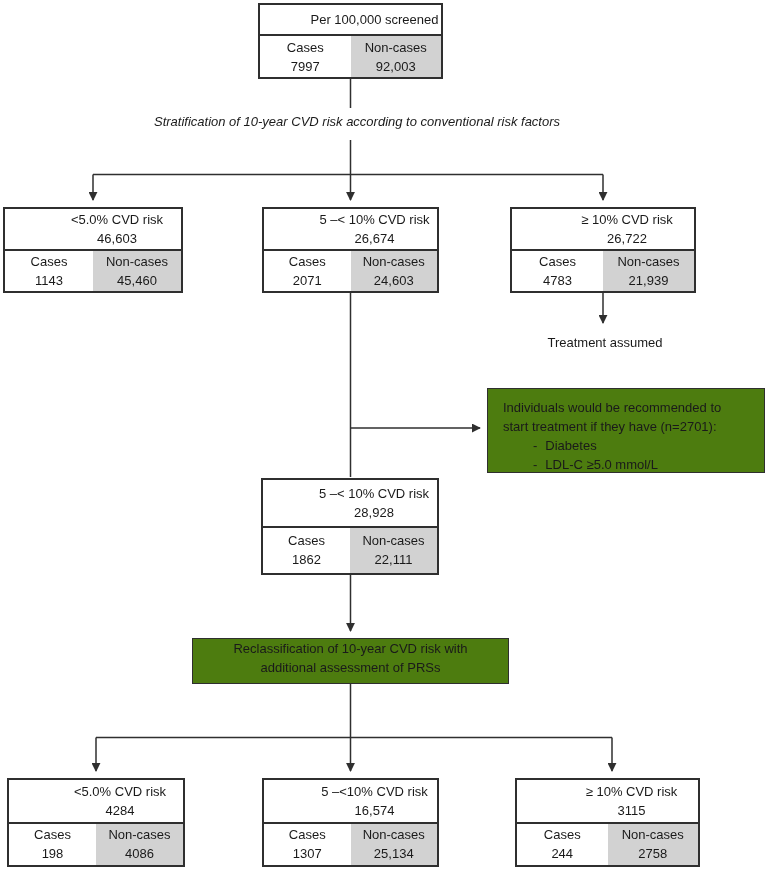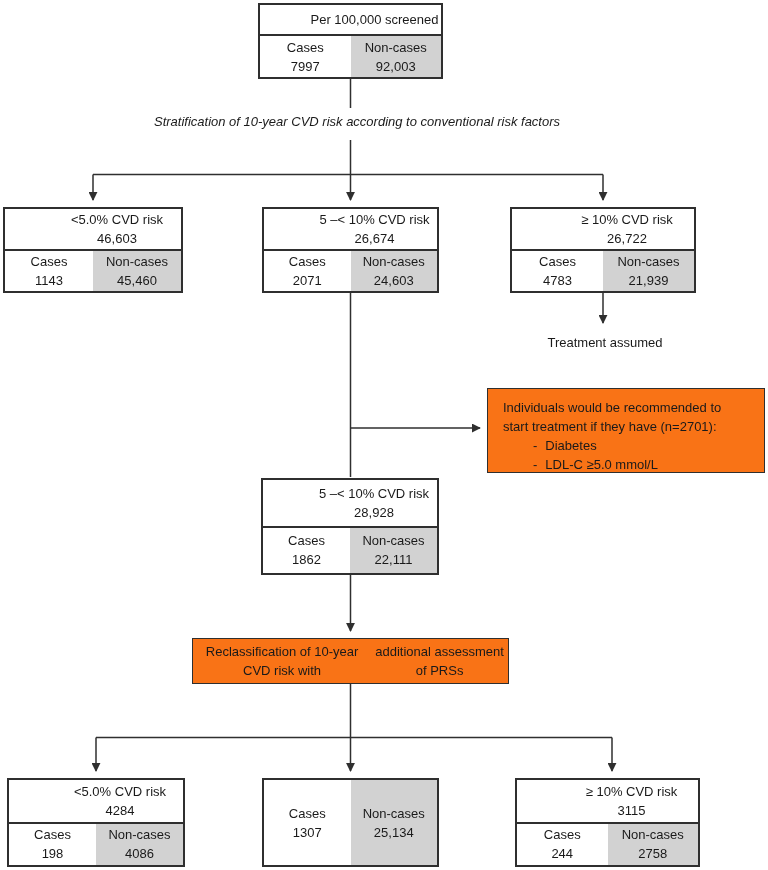--- a/index.html
+++ b/index.html
@@ -20,22 +20,22 @@
   
   .statbox{position:absolute;border:2px solid var(--border);background:#fff;display:flex;flex-direction:column;font-size:13px;line-height:19px;}
   .statbox .title{border-bottom:2px solid var(--border);flex:1;display:flex;flex-direction:column;align-items:center;justify-content:center;text-align:center;padding-left:48px;}
   .statbox.thin-title .title{flex:0.72;}
   .statbox .split{flex:1;display:flex;}
   .statbox .col{width:50%;display:flex;flex-direction:column;align-items:center;justify-content:center;text-align:center;}
   .statbox .col.noncases{background:var(--noncases-fill);}
 
   .plain-label{position:absolute;font-size:13px;line-height:18px;text-align:center;}
 
-  .textbox{position:absolute;border:1.5px solid var(--border);background:#f97316;font-size:13px;line-height:19px;}
-  .reclass{display:flex;flex-direction:row;align-items:center;justify-content:flex-end;text-align:center;}
+  .textbox{position:absolute;border:1.5px solid var(--border);background:#4d7c0f;font-size:13px;line-height:19px;}
+  .reclass{display:flex;flex-direction:column;align-items:center;justify-content:flex-start;text-align:center;}
   .recbox{padding:9px 10px 9px 15px;text-align:left;}
   .rec-item{display:flex;}
   .rec-item .dash{margin-left:30px;}
   .rec-item .itm{margin-left:8px;}
 </style>
 </head>
 <body>
 
 <div class="canvas">
 
@@ -187,20 +187,24 @@
         <div>198</div>
       </div>
       <div class="col noncases">
         <div>Non-cases</div>
         <div>4086</div>
       </div>
     </div>
   </div>
 
   <div class="statbox" style="left:262px;top:778px;width:177px;height:89px;">
+    <div class="title">
+      <div>5 –&lt;10% CVD risk</div>
+      <div>16,574</div>
+    </div>
     <div class="split">
       <div class="col cases">
         <div>Cases</div>
         <div>1307</div>
       </div>
       <div class="col noncases">
         <div>Non-cases</div>
         <div>25,134</div>
       </div>
     </div>

